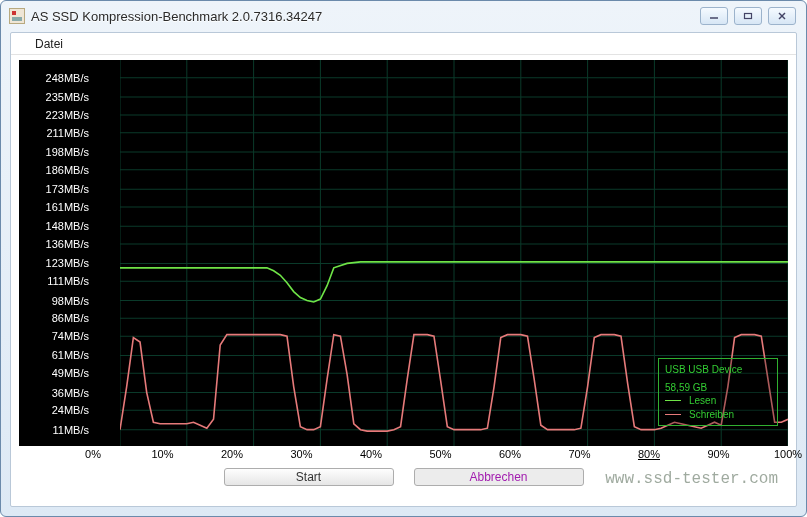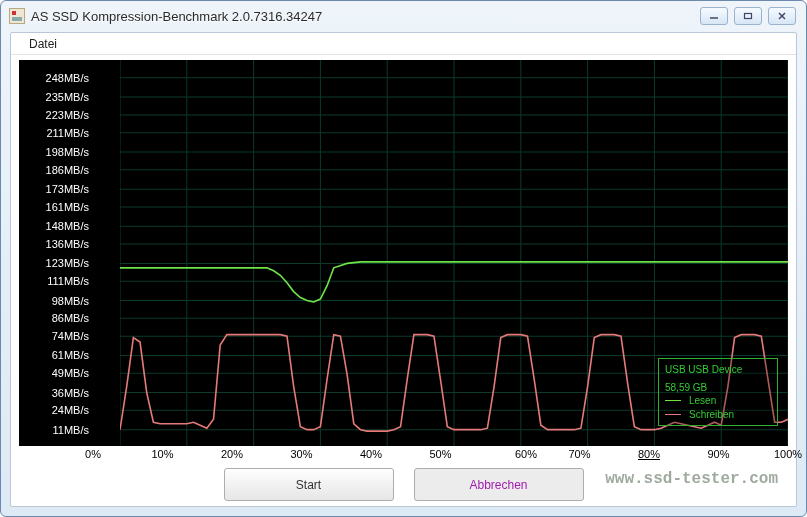--- a/index.html
+++ b/index.html
@@ -6,37 +6,37 @@
   body { font-family: "Segoe UI", Tahoma, sans-serif; font-size: 12px; background: #fff; width: 807px; height: 517px; overflow: hidden; }
   .window { width: 807px; height: 517px; background: linear-gradient(#eef4fa, #dde9f5); border: 1px solid #6b8aab; border-radius: 6px; position: relative; }
   .titlebar { height: 30px; display: flex; align-items: center; padding: 0 8px; }
   .app-icon { width: 16px; height: 16px; background: #efe6d6; border: 1px solid #b8a97f; margin-right: 6px; position: relative; }
   .app-icon::before { content:""; position:absolute; top:2px; left:2px; width:4px; height:4px; background:#c33; }
   .app-icon::after { content:""; position:absolute; bottom:2px; left:2px; right:2px; height:4px; background:#8aa; }
   .title-text { color: #2a2a2a; font-size: 13px; flex: 1; text-shadow: 0 1px 0 #fff; white-space: nowrap; overflow: hidden; }
   .win-controls { display: flex; gap: 6px; margin-right: 2px; }
   .win-btn { width: 28px; height: 18px; border: 1px solid #9cb3cc; border-radius: 3px; background: linear-gradient(#f5faff,#d7e6f5); display:flex; align-items:center; justify-content:center; color:#446; font-size:11px; cursor:pointer; }
   .content { position: absolute; top: 31px; left: 9px; right: 9px; bottom: 9px; background: #fff; border: 1px solid #b9c8d8; border-radius: 2px; }
-  .menubar { height: 22px; padding: 0 10px; display:flex; align-items:center; border-bottom: 1px solid #e3e3e3; }
+  .menubar { height: 22px; padding: 0 16px; display:flex; align-items:center; border-bottom: 1px solid #e3e3e3; }
   .menu-item { padding: 2px 8px; cursor: pointer; color:#222; }
   .chart-wrap { position:absolute; top:23px; left:0; right:0; bottom:42px; }
   .chart-bg { position:absolute; top:4px; left:8px; right:8px; bottom:18px; background:#000; }
   .plot-area { position:absolute; top:4px; left:82px; right:8px; bottom:18px;padding-left:27px; }
   .plot-svg { width:100%; height:100%; display:block; }
   .y-labels { position:absolute; top:4px; left:8px; width:74px; bottom:18px; color:#fff; font-size:11px; }
   .y-label { position:absolute; right:4px; transform: translateY(-50%); white-space:nowrap; }
   .x-labels { position:absolute; left:82px; right:8px; bottom:2px; height:14px; color:#000; font-size:11px; }
   .x-label { position:absolute; transform: translateX(-50%); }
   .legend-box { position:absolute; right:10px; bottom:20px; width:120px; border:1px solid #30b030; background:rgba(0,0,0,0.25); color:#3c3; font-size:10px; padding:4px 6px; line-height:1.35; }
   .legend-row { display:flex; align-items:center; gap:8px; }
   .legend-line { width:16px; height:0; border-top:1px solid; }
   .btn-row { position:absolute; left:0; right:0; bottom:8px; height:30px; display:flex; justify-content:center; gap:20px; }
-  .btn { width:170px; height:33px; border:1px solid #adadad; background: linear-gradient(#fefefe,#e6e6e6); border-radius:3px; cursor:pointer; font-family:inherit; font-size:12px; color:#333; }
+  .btn { width:170px; height:18px; border:1px solid #adadad; background: linear-gradient(#fefefe,#e6e6e6); border-radius:3px; cursor:pointer; font-family:inherit; font-size:12px; color:#333; }
   .btn[disabled] { color:#a21caf; background:#ececec; cursor:default;text-align:center; }
-  .watermark { position:absolute; right:18px; bottom:18px; font-family: "Courier New", monospace; font-size:16px; color:rgba(80,100,80,0.55); letter-spacing:0px; pointer-events:none;font-weight:bold; }
+  .watermark { position:absolute; right:18px; bottom:18px; font-family: "Courier New", monospace; font-size:16px; color:rgba(80,100,80,0.55); letter-spacing:0px; pointer-events:none; }
 </style>
 </head>
 <body>
 
 <div class="window">
   <div class="titlebar">
     <div class="app-icon"></div>
     <div class="title-text">AS SSD Kompression-Benchmark 2.0.7316.34247</div>
     <div class="win-controls">
       <div class="win-btn">
@@ -137,21 +137,21 @@
           </div>
         </div>
       </div>
       <div class="x-labels" id="x-labels">
           <div class="x-label" style="left: 0%;">0%</div>
           <div class="x-label" style="left: 10%;">10%</div>
           <div class="x-label" style="left: 20%;">20%</div>
           <div class="x-label" style="left: 30%;">30%</div>
           <div class="x-label" style="left: 40%;">40%</div>
           <div class="x-label" style="left: 50%;">50%</div>
-          <div class="x-label" style="left: 60%; margin-left: 16px;">60%</div>
+          <div class="x-label" style="left: 60%;">60%</div>
           <div class="x-label" style="left: 70%;">70%</div>
           <div class="x-label" style="left: 80%; text-decoration: underline;">80%</div>
           <div class="x-label" style="left: 90%;">90%</div>
           <div class="x-label" style="left: 100%;">100%</div>
         </div>
     </div>
 
     <div class="btn-row">
       <button class="btn">Start</button>
       <button class="btn" disabled="">Abbrechen</button>

